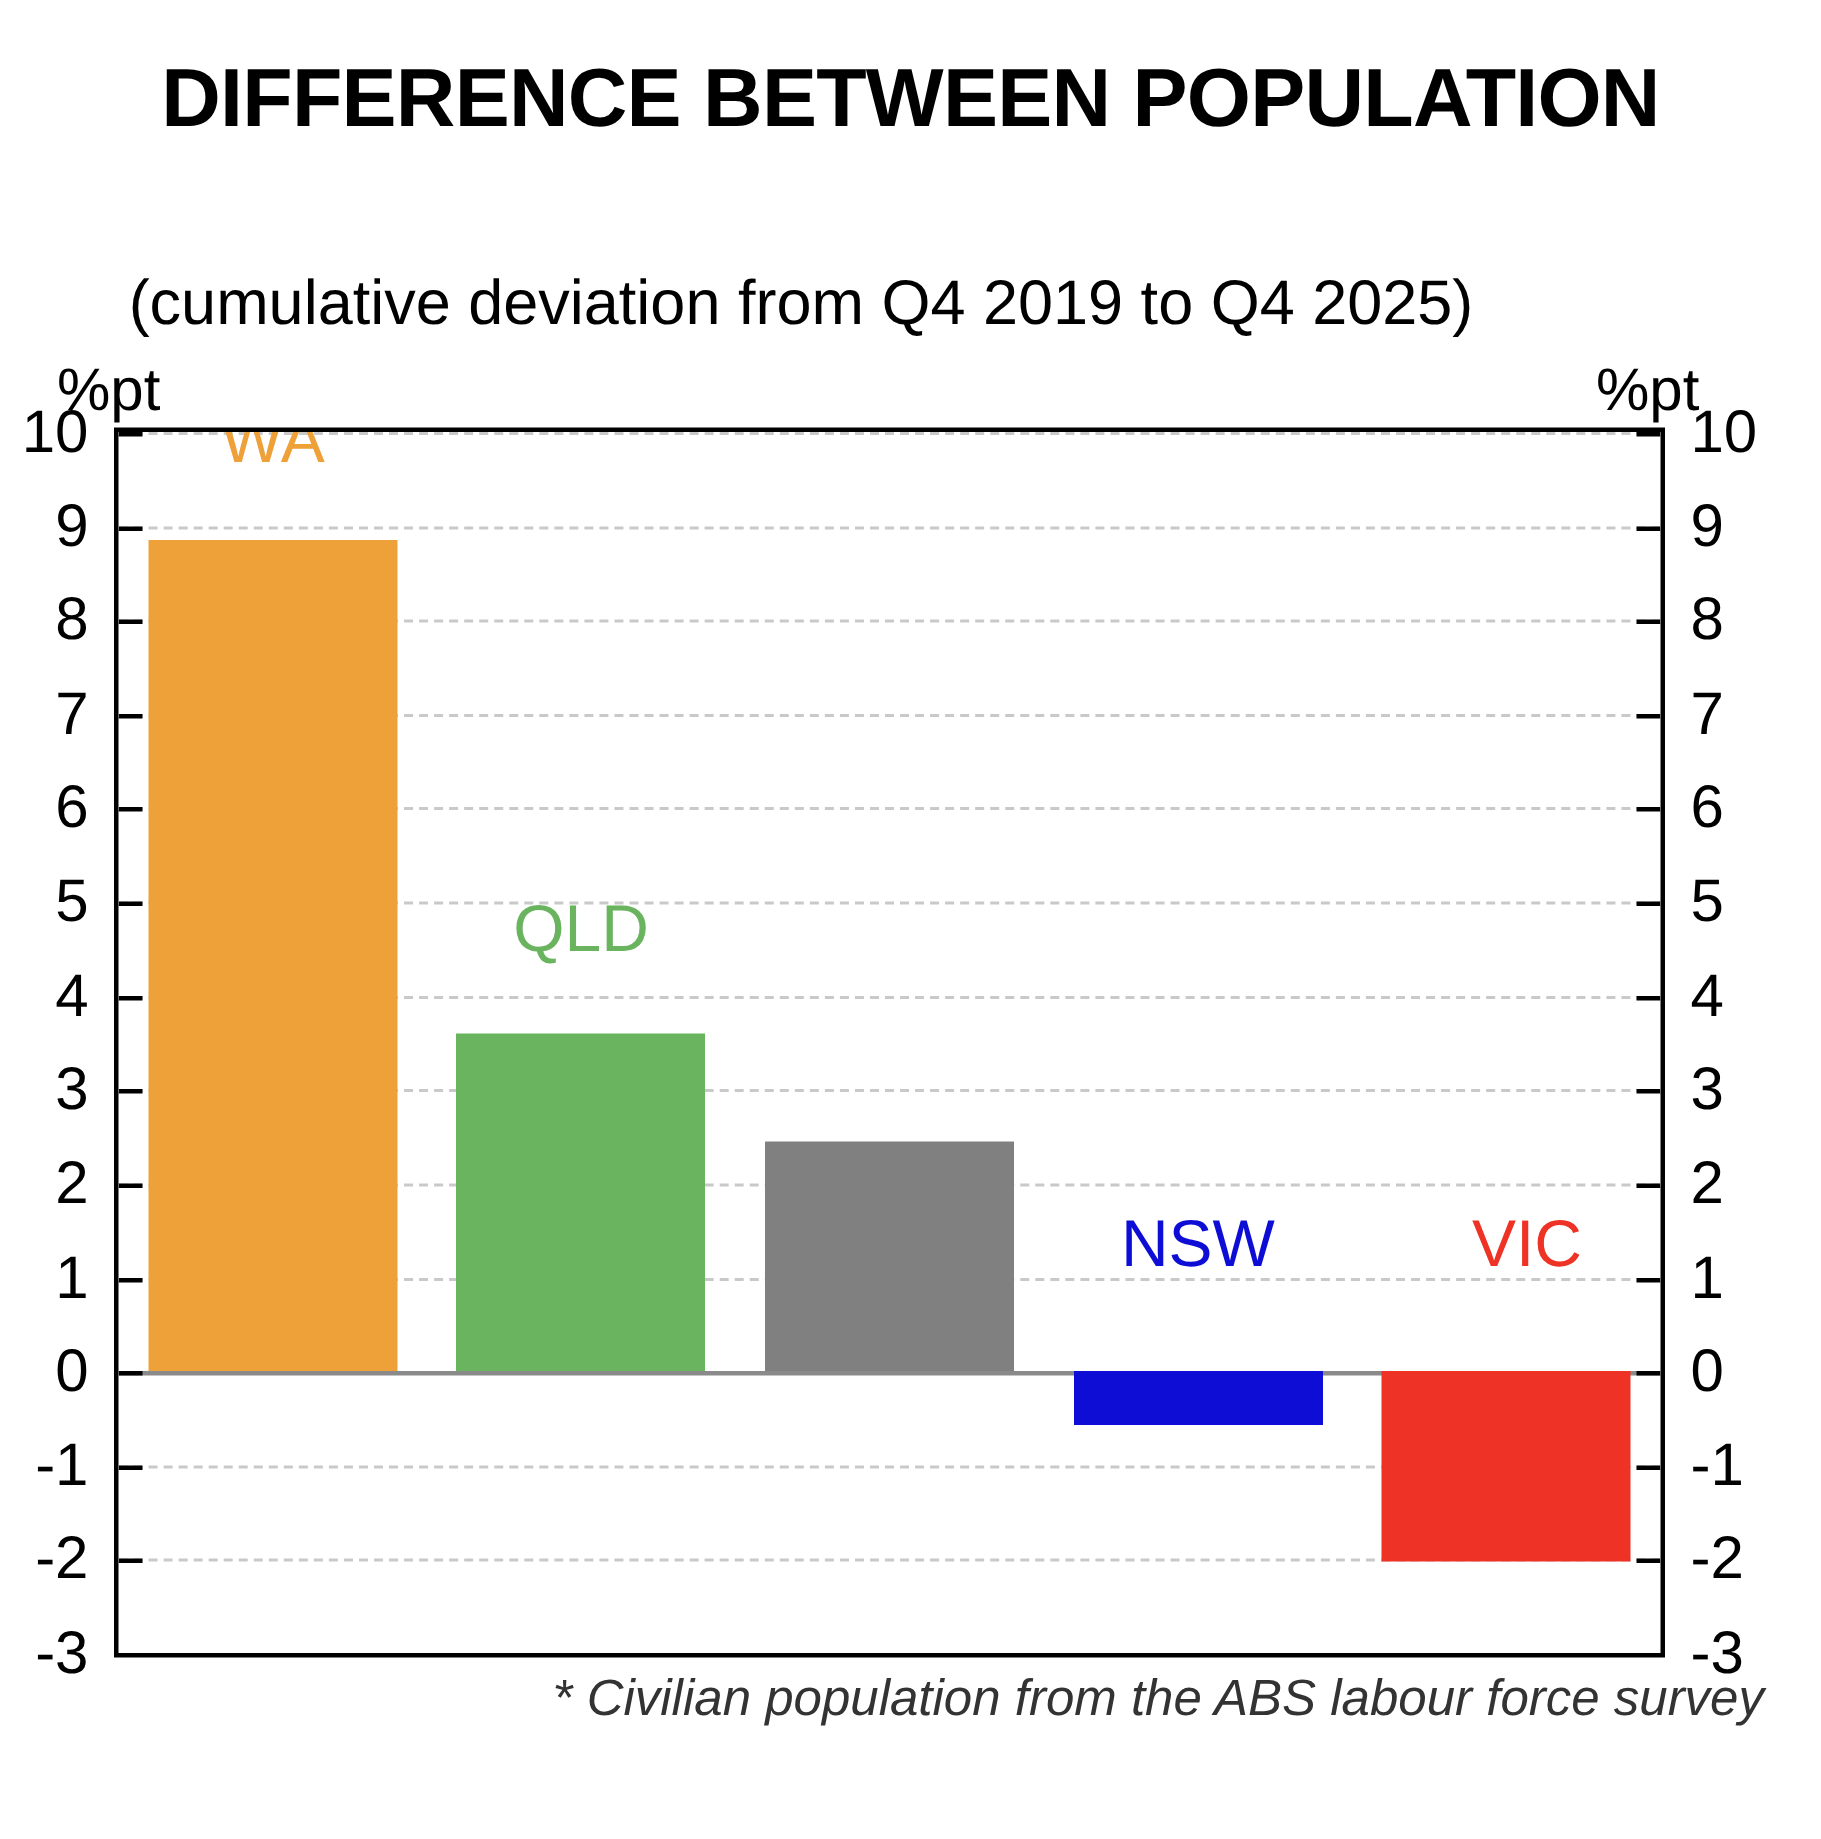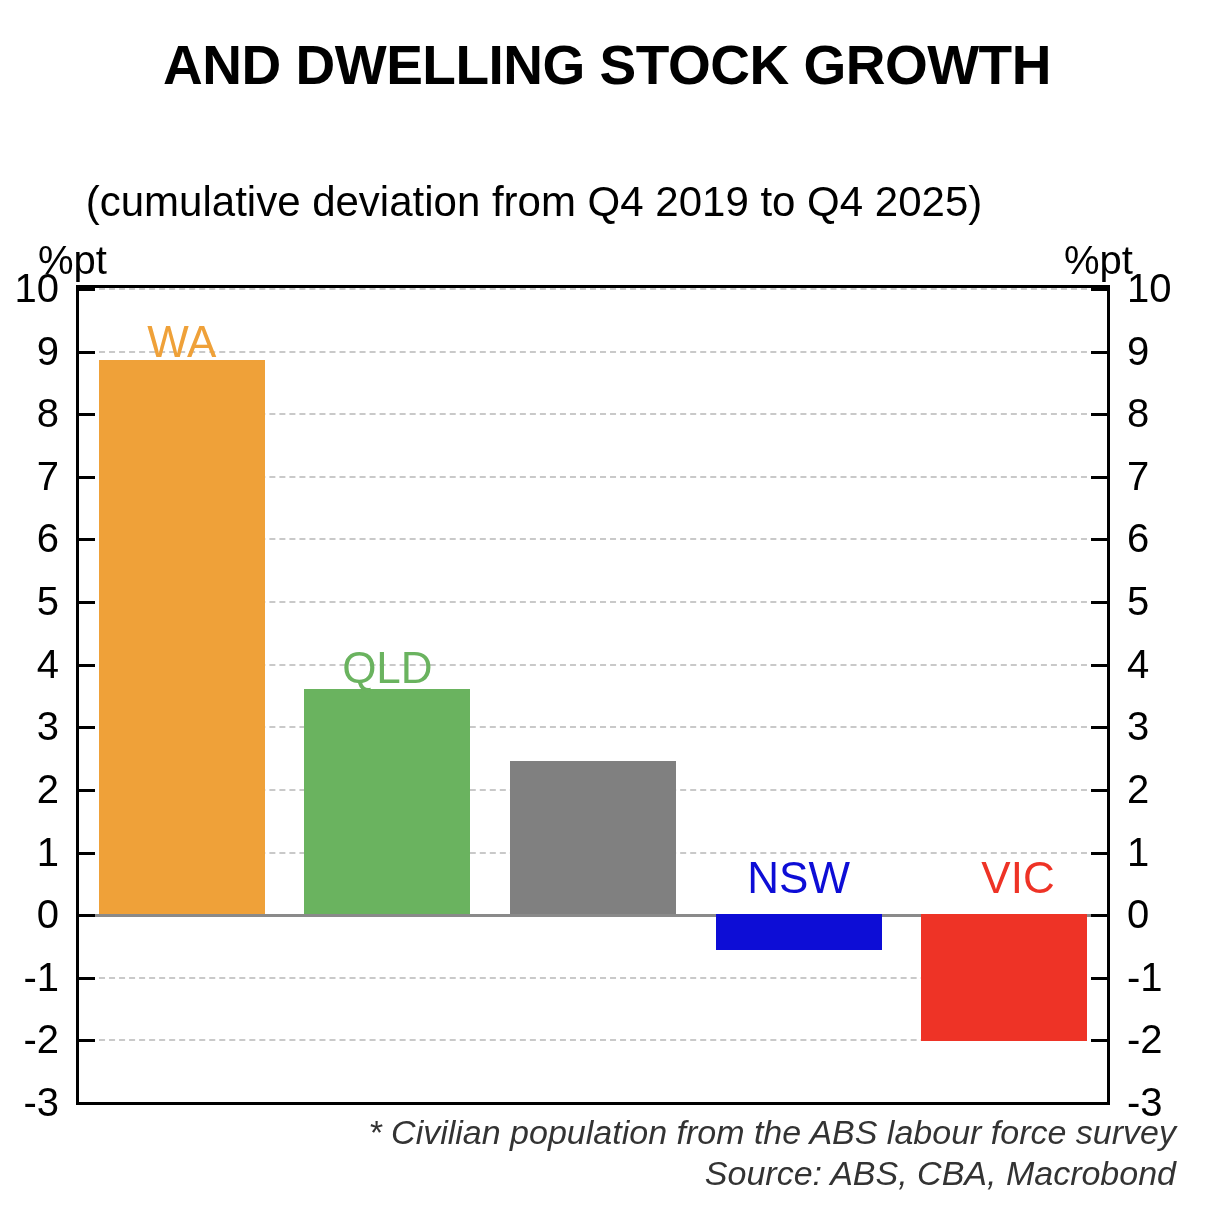--- a/index.html
+++ b/index.html
@@ -119,42 +119,41 @@
     position: absolute;
   }
 
   
   .series-label {
     position: absolute;
     font-size: 44px;
     line-height: 44px;
     white-space: nowrap;
     text-align: center;
-    margin-top: 48px;
   }
 
   
   #footnotes {
     position: absolute;
     left: 0;
     top: 1112px;
     width: 1176px;
     text-align: right;
     font-style: italic;
     font-size: 34px;
     line-height: 41px;
     color: #333333;
   }
   #footnotes div { white-space: nowrap; }
 </style>
 </head>
 <body>
 
 <div id="title-block">
-  <div class="title-line">AND DWELLING STOCK GROWTH</div>
+  <div class="title-line">DIFFERENCE BETWEEN POPULATION</div>
 </div>
 <div id="subtitle">(cumulative deviation from Q4 2019 to Q4 2025)</div>
 
 <div class="unit-cap" id="unit-left">%pt</div>
 <div class="unit-cap" id="unit-right">%pt</div>
 
 <div id="plot">
   <div id="plot-inner">
       <div class="gridline" style="top: 0px;"></div>
       <div class="tick-left" style="top: 0px;"></div>
@@ -230,14 +229,13 @@
     <div class="tick-label left" style="top: 668.769px;">-1</div>
     <div class="tick-label right" style="top: 668.769px;">-1</div>
     <div class="tick-label left" style="top: 731.385px;">-2</div>
     <div class="tick-label right" style="top: 731.385px;">-2</div>
     <div class="tick-label left" style="top: 794px;">-3</div>
     <div class="tick-label right" style="top: 794px;">-3</div>
   </div>
 
 <div id="footnotes">
   <div>* Civilian population from the ABS labour force survey</div>
-  <div>Source: ABS, CBA, Macrobond</div>
 </div>
 
 </body></html>

